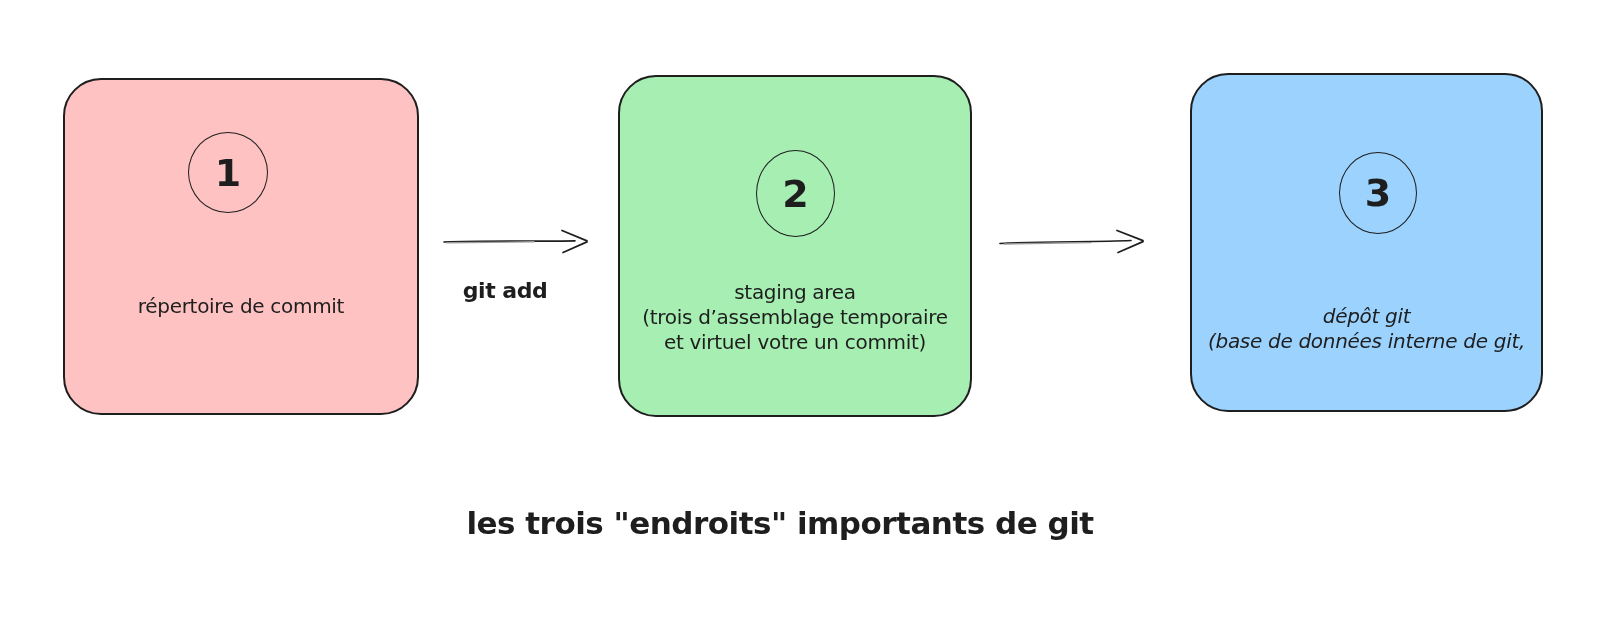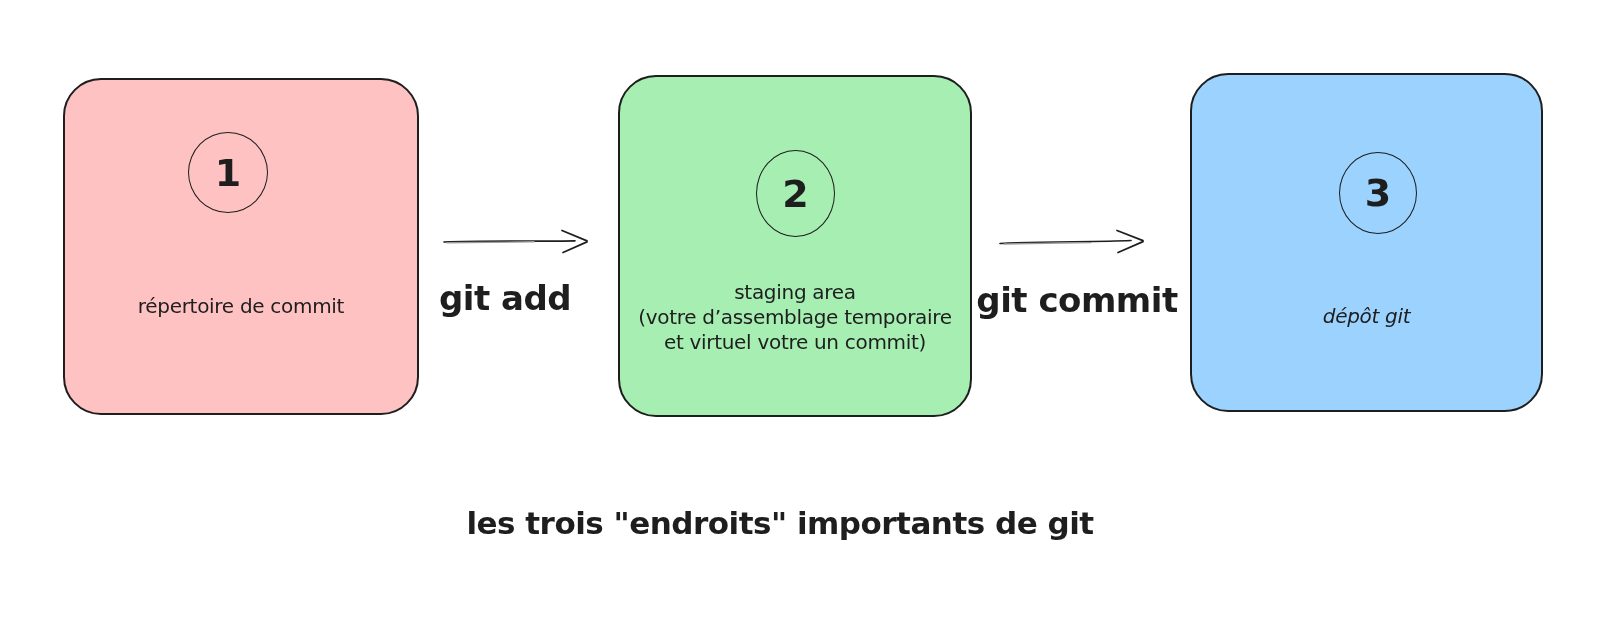--- a/index.html
+++ b/index.html
@@ -64,21 +64,21 @@
     position: absolute;
     overflow: visible;
   }
   #arrow1 { left: 441px; top: 222px; }
   #arrow2 { left: 997px; top: 223px; }
 
   .alabel {
     position: absolute;
     width: 250px;
     text-align: center;
-    font-size: 34px;
+    font-size: 22px;
     font-weight: bold;
     letter-spacing: -0.5px;
     white-space: nowrap;
   }
   #alabel1 { left: 380px; top: 278px; }
   #alabel2 { left: 952px; top: 280px; }
 
   .caption {
     position: absolute;
     left: 430px;
@@ -112,37 +112,37 @@
     <path d="M122 30.5 L 146 19.9" fill="none" stroke="#1e1e1e" stroke-width="1.7" stroke-linecap="round"></path>
   </svg>
   <div class="alabel" id="alabel1">git add</div>
 
   <div class="node" id="node2" style="background-color: rgb(166, 238, 178);">
     <div class="circle">
       <span class="num">2</span>
     </div>
     <div class="nlabel">
       <div>staging area</div>
-      <div>(votre d’assemblage temporaire</div>
+      <div>(trois d’assemblage temporaire</div>
       <div>et virtuel votre un commit)</div>
     </div>
   </div>
 
   <svg class="arrow" id="arrow2" width="152" height="40" viewBox="0 0 152 40">
     <path d="M3 20.5 C 45 18.5, 98 19, 134 17.5" fill="none" stroke="#1e1e1e" stroke-width="1.7" stroke-linecap="round"></path>
     <path d="M7 21 L 94 19.6" fill="none" stroke="#9a9a9a" stroke-width="1.4" stroke-linecap="round"></path>
     <path d="M120 7.5 L 146 17.6" fill="none" stroke="#1e1e1e" stroke-width="1.7" stroke-linecap="round"></path>
     <path d="M121 29.5 L 146 18.6" fill="none" stroke="#1e1e1e" stroke-width="1.7" stroke-linecap="round"></path>
   </svg>
-  <div class="alabel" id="alabel2">git commit</div>
 
   <div class="node" id="node3" style="background-color: rgb(155, 210, 254);">
     <div class="circle">
       <span class="num">3</span>
     </div>
     <div class="nlabel">
       <div>dépôt git</div>
+      <div>(base de données interne de git,</div>
     </div>
   </div>
 
   <div class="caption">les trois "endroits" importants de git</div>
 
 </div>
 
 </body></html>

